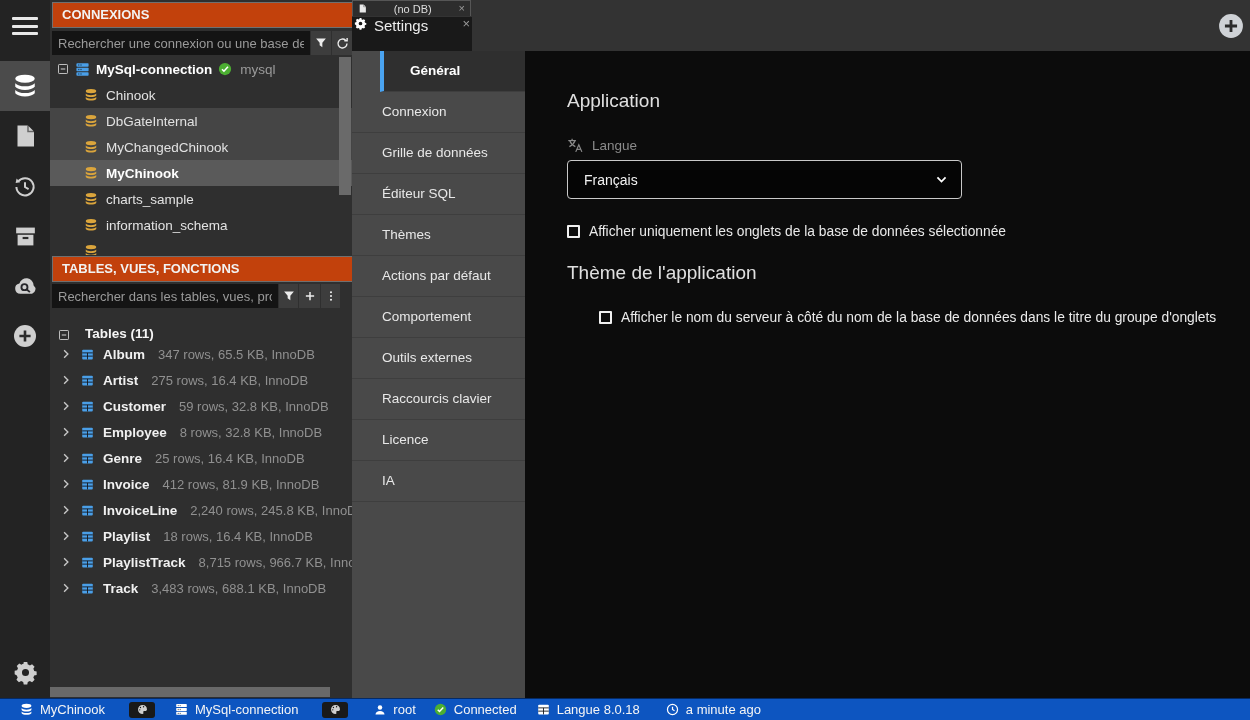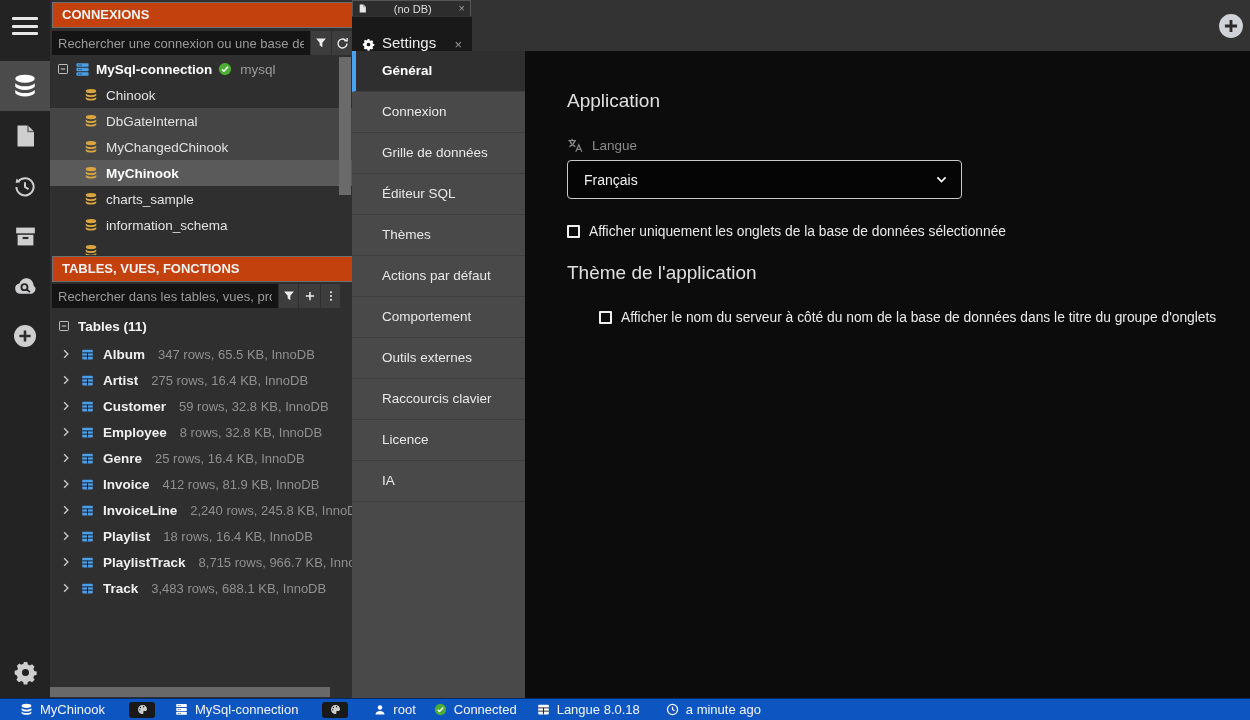--- a/index.html
+++ b/index.html
@@ -35,43 +35,43 @@
   .db-row.hl{background:#454545;width:268px;}
   .db-row.sel{background:#5a5a5a;width:268px;}
   .db-row.sel .tlabel{font-weight:bold;color:#fff;}
   .amber{color:#dba53c;}
   .blue{color:#4a9fe8;}
   .green{color:#4cae32;}
 
   .vscroll{position:absolute;left:289px;top:57px;width:12px;height:138px;background:#6a6a6a;}
   .hscroll{position:absolute;left:0;top:687px;width:280px;height:10px;background:#696969;}
 
-  .grp-row{height:30px;display:flex;align-items:center;gap:8px;padding-left:8px;font-size:13.5px;cursor:pointer;}
+  .grp-row{height:30px;display:flex;align-items:flex-end;gap:15px;padding-left:8px;font-size:13.5px;cursor:pointer;}
   .grp-row .glabel{font-weight:bold;color:#f5f5f5;}
   .tbl-row{padding-left:10px;gap:5px;}
   .tbl-row .chev{width:12px;height:12px;color:#c9c9c9;margin-right:4px;}
   .tbl-row .tblic{width:13px;height:13px;}
   .tname{font-weight:bold;color:#f0f0f0;margin-left:4px;}
   .tinfo{color:#909090;margin-left:8px;font-size:13px;}
 
   
   .tabstrip{position:absolute;left:352px;top:0;width:898px;height:51px;background:#333;}
   .grouptab{position:absolute;left:0;top:0;width:119px;height:16px;background:#2d2d2d;border:1px solid #565656;border-bottom:none;
             display:flex;align-items:center;gap:5px;padding:0 5px;box-sizing:border-box;cursor:pointer;text-align:center;}
   .grouptab .gt-label{font-size:11px;color:#ddd;flex:1;}
   .tab-close{color:#9a9a9a;font-size:13px;line-height:1;cursor:pointer;}
   .activetab{position:absolute;left:0;top:17px;width:120px;height:34px;background:#191919;
-             display:flex;align-items:flex-end;gap:7px;padding:0 10px;box-sizing:border-box;cursor:pointer;}
+             display:flex;align-items:flex-start;gap:7px;padding:0 2px;box-sizing:border-box;cursor:pointer;}
   .activetab .at-label{font-size:15px;color:#ececec;flex:1;}
   .newtab-btn{position:absolute;left:866px;top:13px;width:26px;height:26px;color:#cfd2d6;cursor:pointer;}
 
   
   .settingsmenu{position:absolute;left:352px;top:51px;width:173px;height:647px;background:#494949;}
   .menu-item{height:40px;line-height:40px;border-bottom:1px solid #3e3e3e;padding-left:30px;font-size:13.5px;color:#e8e8e8;cursor:pointer;box-sizing:content-box;}
-  .menu-item.active{background:#2f2f2f;border-left:4px solid #4aa3f0;padding-left:26px;font-weight:bold;color:#fff;}
+  .menu-item.active{background:#2f2f2f;border-left:4px solid #4aa3f0;padding-left:26px;font-weight:bold;color:#fff;margin-left:28px;}
 
   
   .main{position:absolute;left:525px;top:51px;width:725px;height:647px;background:#0c0c0c;padding:39px 0 0 42px;box-sizing:border-box;}
   .h1{font-size:19px;font-weight:400;color:#e0e0e0;}
   .langrow{display:flex;align-items:center;gap:8px;margin-top:25px;color:#8b8b8b;font-size:13.5px;}
   .selectbox{margin-top:6px;width:395px;height:39px;border:1px solid #c9c9c9;border-radius:4px;background:#050505;
              display:flex;align-items:center;padding:0 13px 0 16px;box-sizing:border-box;cursor:pointer;}
   .selectbox .sel-val{flex:1;font-size:14px;color:#f2f2f2;}
   .cbrow{display:flex;align-items:center;gap:9px;font-size:13.8px;color:#eaeaea;}
   .cbrow input{appearance:none;-webkit-appearance:none;width:13px;height:13px;border:2px solid #f0f0f0;background:#0c0c0c;margin:0;border-radius:1px;cursor:pointer;flex:none;}

